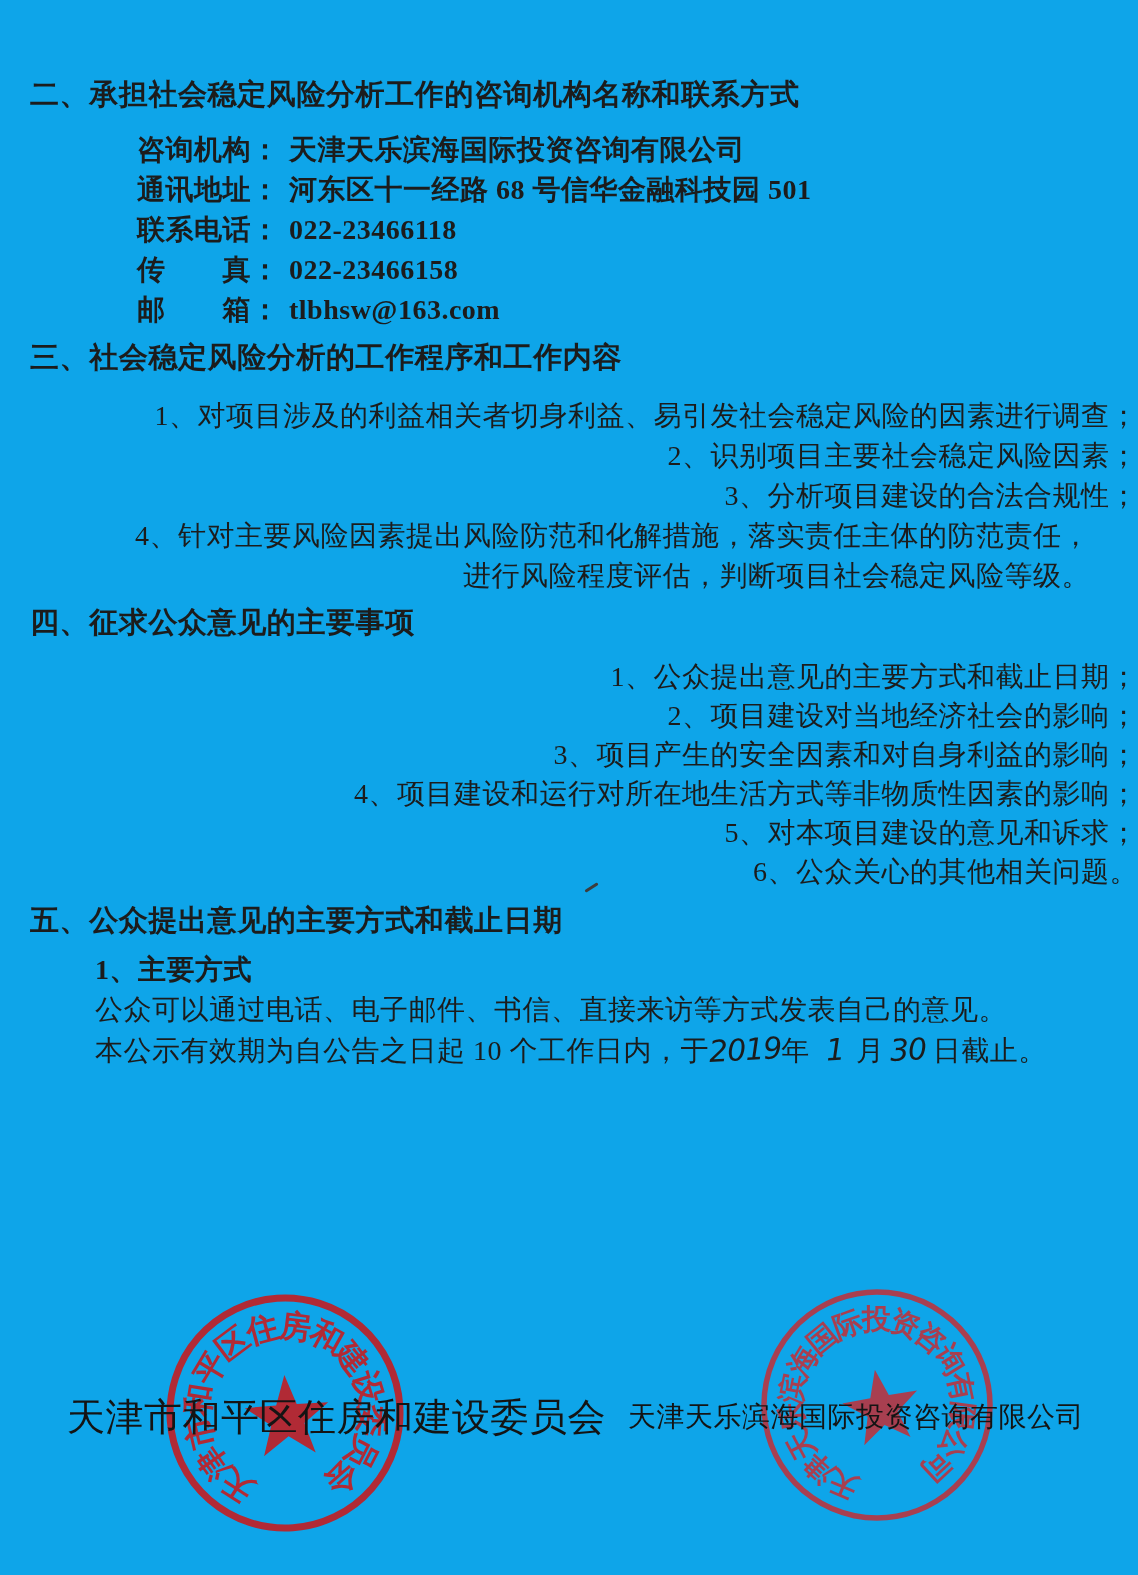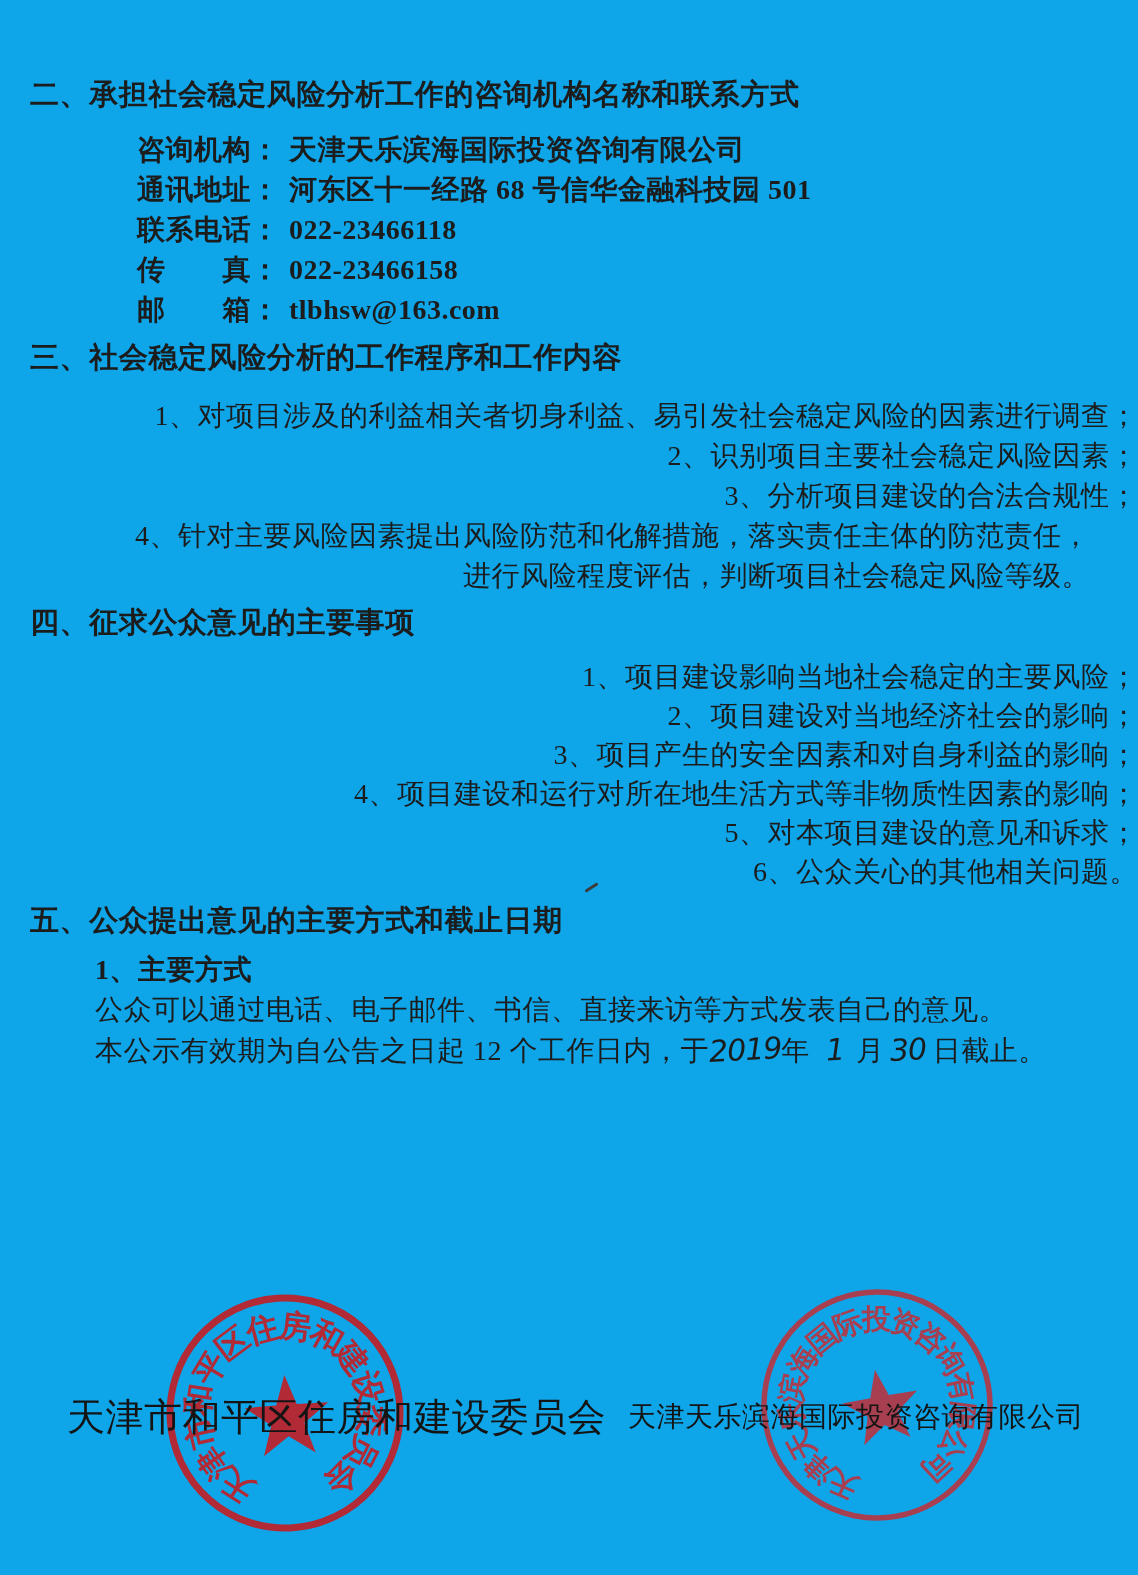--- a/index.html
+++ b/index.html
@@ -114,21 +114,21 @@
       <span class="item-num">3、</span><span>分析项目建设的合法合规性；</span>
     </div>
     <div class="list-item wrap2">
       <span class="item-num">4、</span><span>针对主要风险因素提出风险防范和化解措施，落实责任主体的防范责任，进行风险程度评估，判断项目社会稳定风险等级。</span>
     </div>
   </div>
 
   <div class="sec-heading h4">四、征求公众意见的主要事项</div>
   <div class="list list-four">
     <div class="list-item">
-      <span class="item-num">1、</span><span>项目建设影响当地社会稳定的主要风险；</span>
+      <span class="item-num">1、</span><span>公众提出意见的主要方式和截止日期；</span>
     </div>
     <div class="list-item">
       <span class="item-num">2、</span><span>项目建设对当地经济社会的影响；</span>
     </div>
     <div class="list-item">
       <span class="item-num">3、</span><span>项目产生的安全因素和对自身利益的影响；</span>
     </div>
     <div class="list-item">
       <span class="item-num">4、</span><span>项目建设和运行对所在地生活方式等非物质性因素的影响；</span>
     </div>
@@ -138,21 +138,21 @@
     <div class="list-item">
       <span class="item-num">6、</span><span>公众关心的其他相关问题。</span>
     </div>
   </div>
 
   <div class="sec-heading h5">五、公众提出意见的主要方式和截止日期</div>
   <div class="five-body">
     <div class="five-line sub-bold">1、主要方式</div>
     <div class="five-line">公众可以通过电话、电子邮件、书信、直接来访等方式发表自己的意见。</div>
     <div class="five-line">
-      <span>本公示有效期为自公告之日起 12 个工作日内，于</span><span class="hand">2019</span><span>年</span><span class="hand m-num">1</span><span>月</span><span class="hand d-num">30</span><span>日截止。</span>
+      <span>本公示有效期为自公告之日起 10 个工作日内，于</span><span class="hand">2019</span><span>年</span><span class="hand m-num">1</span><span>月</span><span class="hand d-num">30</span><span>日截止。</span>
     </div>
   </div>
 
   <div class="stray-mark"></div>
 
   <svg class="seal seal-left" width="258" height="258" viewBox="-129 -129 258 258">
     <g transform="rotate(-4)">
       <circle r="115" fill="none" stroke-width="7" stroke="#bf2026"></circle>
       <polygon transform="translate(2,6)" points="0,-44 10.3,-14.2 41.8,-13.6 16.6,5.4 25.9,35.6 0,17.5 -25.9,35.6 -16.6,5.4 -41.8,-13.6 -10.3,-14.2" fill="#bf2026"></polygon>
     <text transform="rotate(-143)" x="0" y="-76" text-anchor="middle" font-size="32" fill="#bf2026">天</text>

